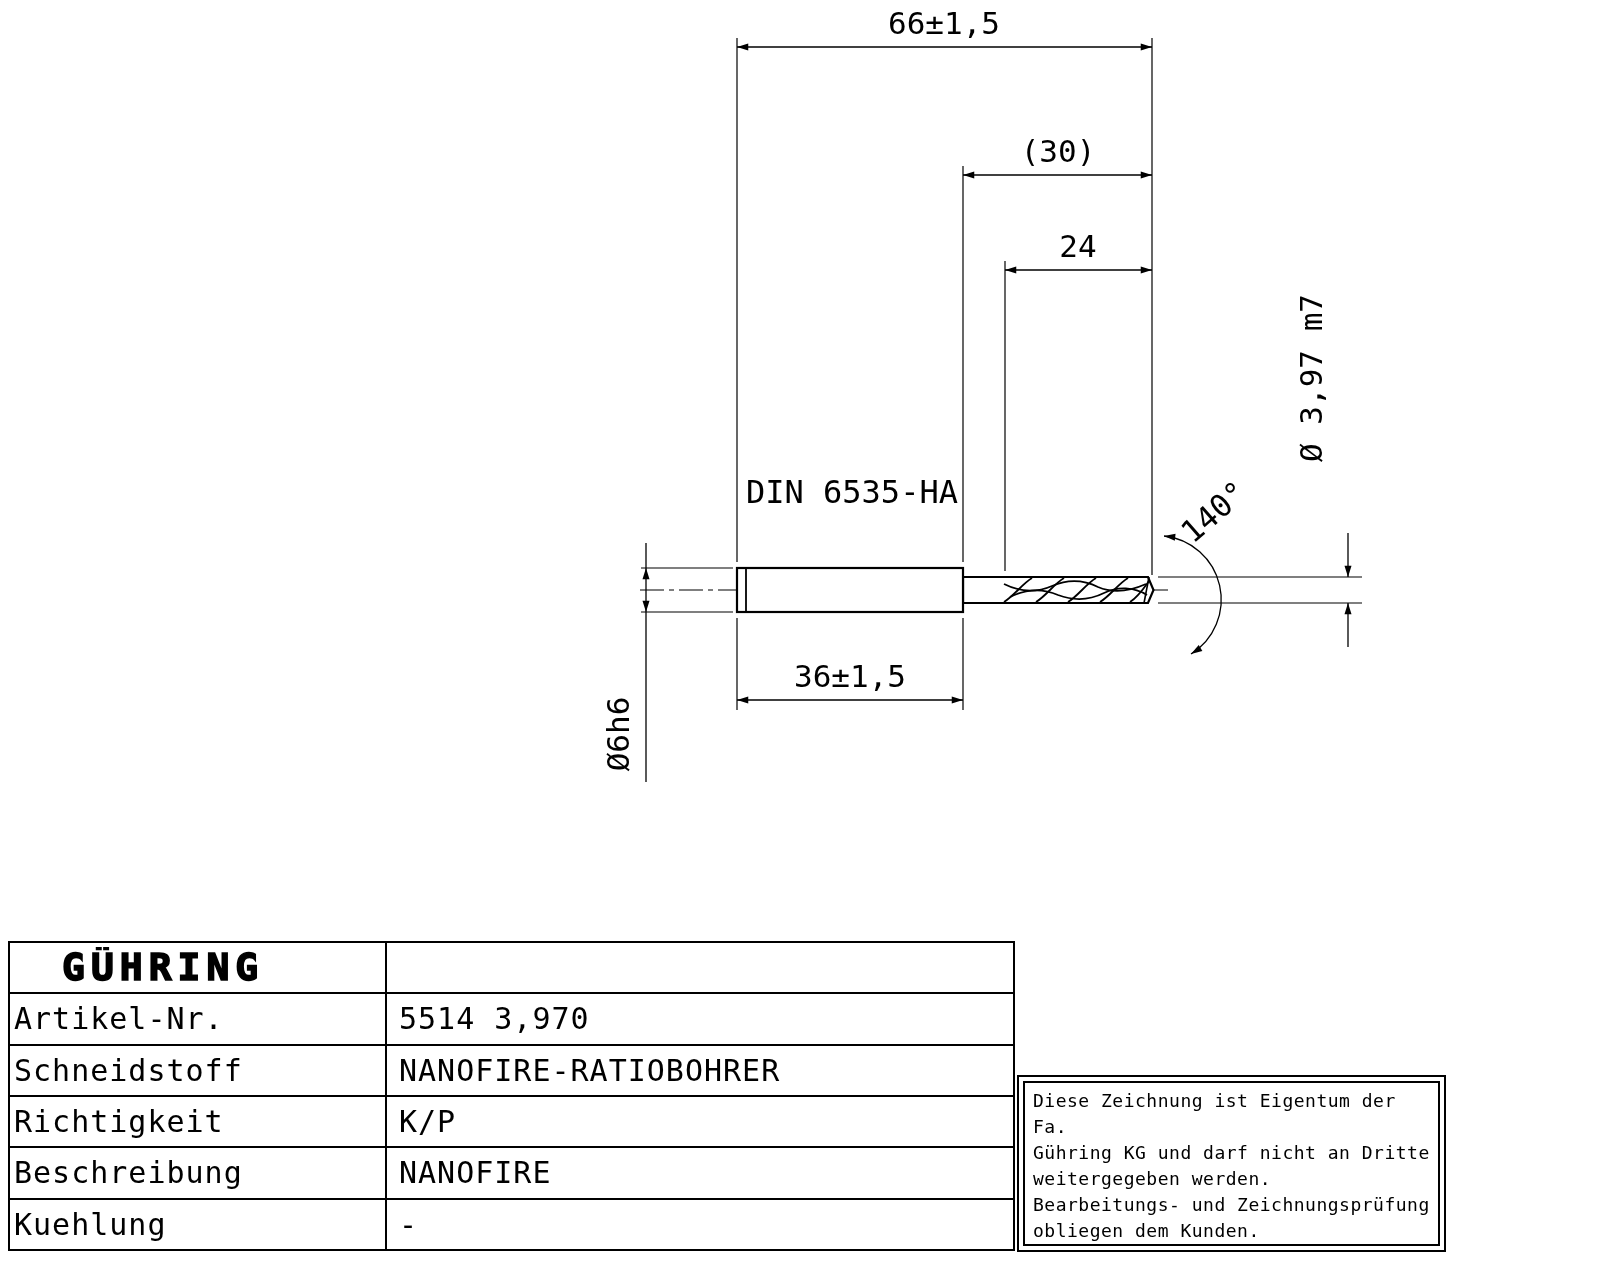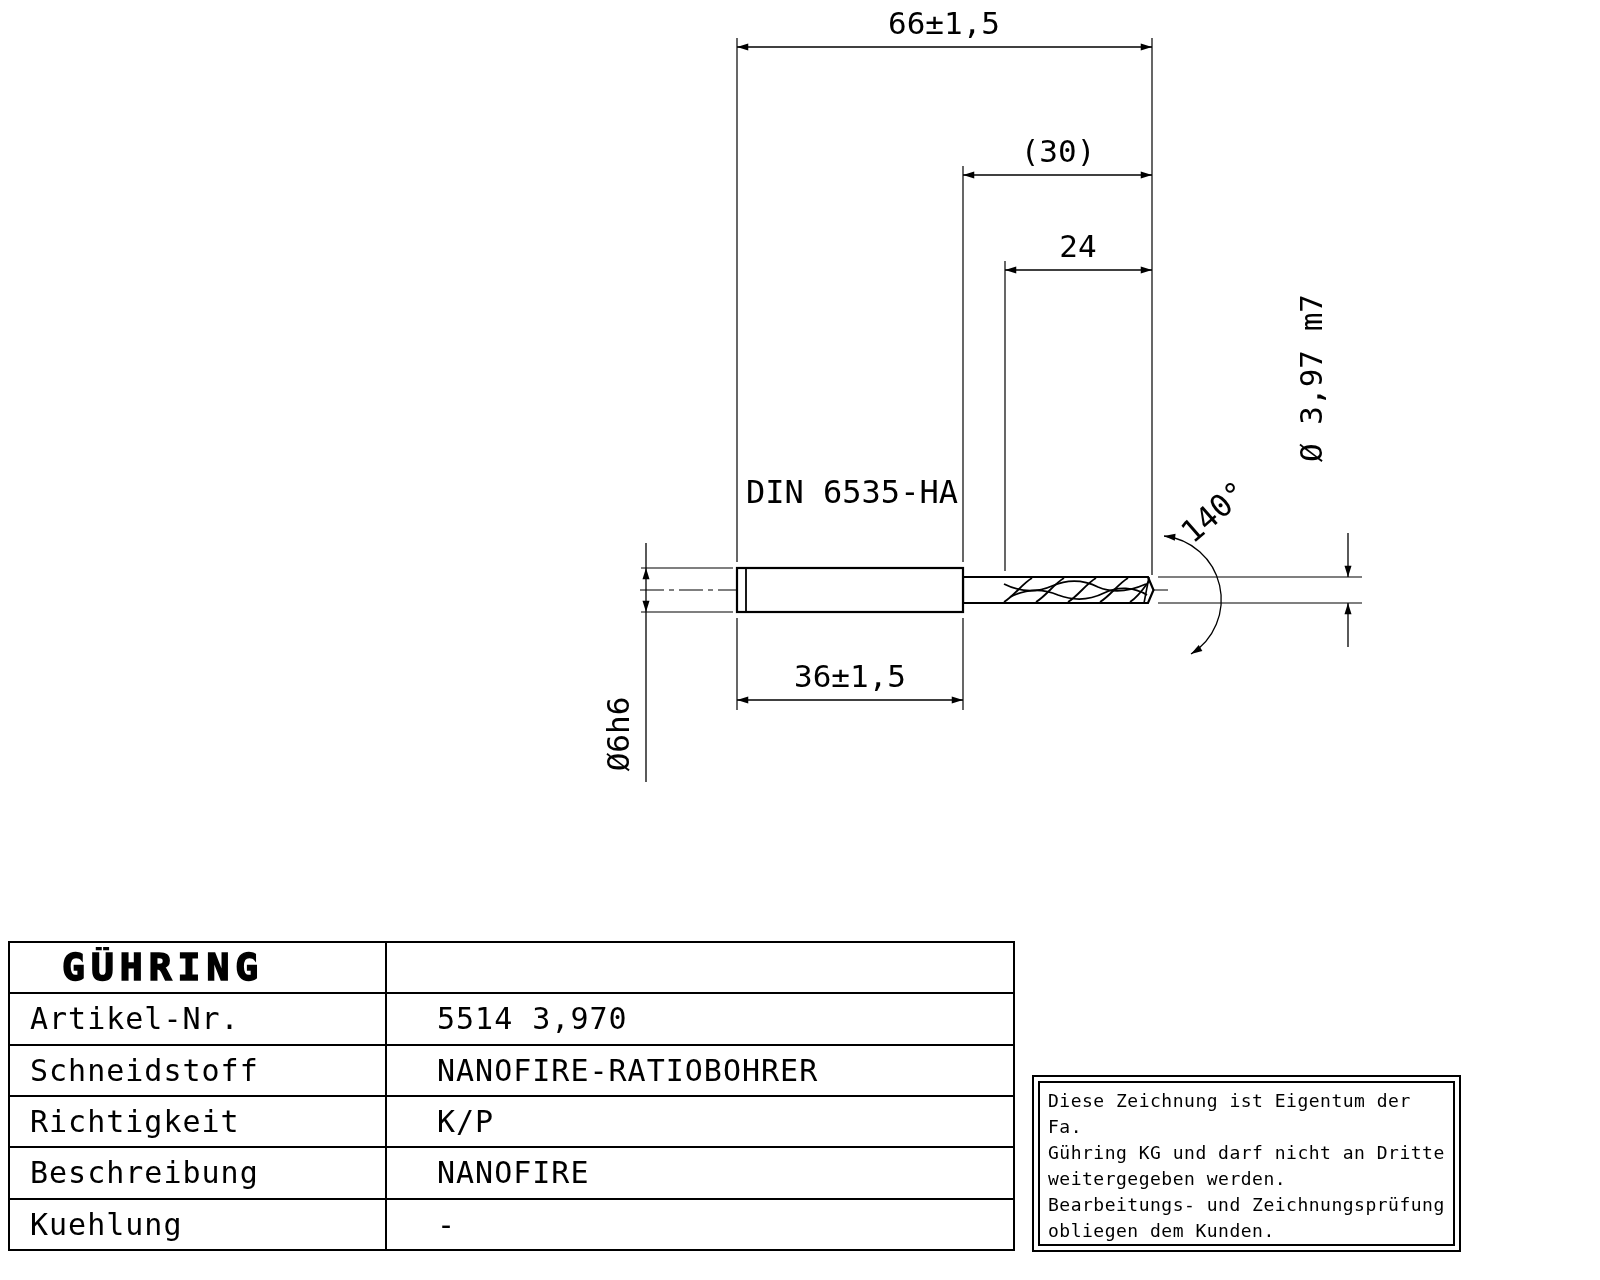--- a/index.html
+++ b/index.html
@@ -49,32 +49,31 @@
     text-align: center;
   }
   .trow:first-child { border-top: none; }
   .tcell-label {
     width: 377px;
     flex: 0 0 377px;
     border-right: 2px solid #000;
     box-sizing: border-box;
     display: flex;
     align-items: center;
-    padding-left: 20px;
+    padding-left: 4px;
     font-size: 30px;
     letter-spacing: 1px;
   }
   .tcell-value {
     flex: 1;
     display: flex;
     align-items: center;
     padding-left: 12px;
     font-size: 30px;
     letter-spacing: 1px;
-    margin-left: 38px;
   }
   .logo-cell {
     width: 377px;
     flex: 0 0 377px;
     border-right: 2px solid #000;
     box-sizing: border-box;
     display: flex;
     align-items: center;
   }
   .logo-cell svg { display: block; }
@@ -83,21 +82,20 @@
   .disclaimer {
     position: absolute;
     left: 1017px;
     top: 1075px;
     width: 429px;
     height: 177px;
     border: 2px solid #000;
     box-sizing: border-box;
     padding: 4px;
     background: #fff;
-    margin-left: 15px;
   }
   .disclaimer-inner {
     border: 2px solid #000;
     box-sizing: border-box;
     width: 100%;
     height: 100%;
     padding: 5px 8px;
     font-size: 18px;
     line-height: 26px;
     letter-spacing: 0.5px;

